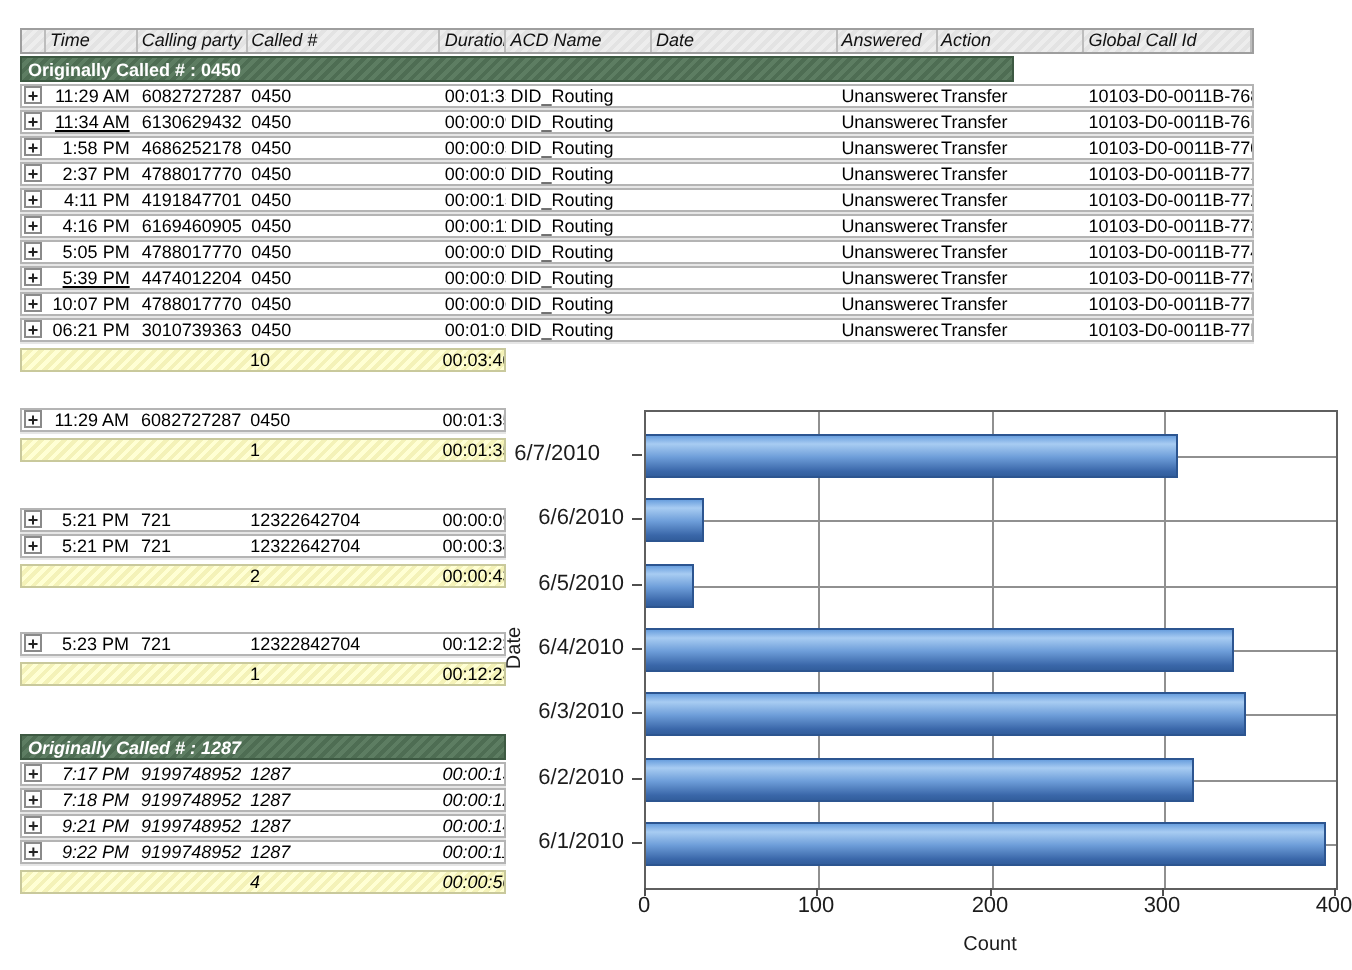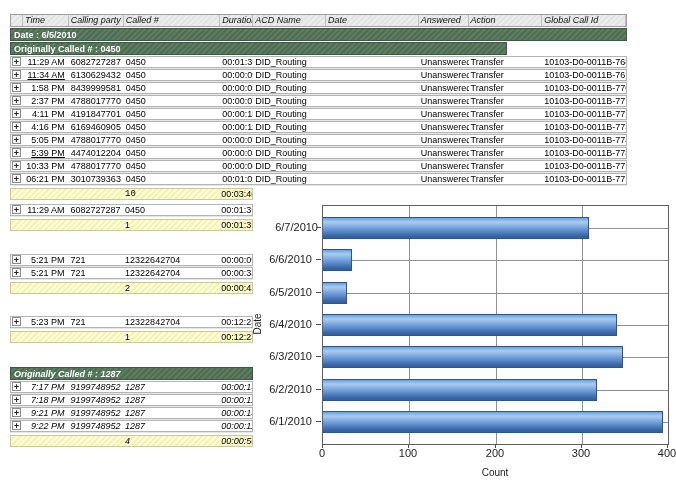--- a/index.html
+++ b/index.html
@@ -67,21 +67,20 @@
       <div class="cell" style="width: 46px;">Time</div>
       <div class="cell" style="width: 55px;">Calling party #</div>
       <div class="cell" style="width: 97px;">Called #</div>
       <div class="cell" style="width: 33px;">Duration</div>
       <div class="cell" style="width: 73px;">ACD Name</div>
       <div class="cell" style="width: 93px;">Date</div>
       <div class="cell" style="width: 50px;">Answered</div>
       <div class="cell" style="width: 74px;">Action</div>
       <div class="cell" style="width: 84px;">Global Call Id</div>
     </div>
-    <div class="band-row" style="width: 617px;">Date : 6/5/2010</div>
     <div class="band-row" style="width: 497px;">Originally Called # : 0450</div>
     <div class="row data-row" style="width: 617px;">
       <div class="cell expand-cell" style="width: 12px;"><span class="plus-box">+</span></div>
       <div class="cell al-r" style="width: 46px;">11:29 AM</div>
       <div class="cell" style="width: 55px;">6082727287</div>
       <div class="cell" style="width: 97px;">0450</div>
       <div class="cell al-r" style="width: 33px;">00:01:35</div>
       <div class="cell" style="width: 73px;">DID_Routing</div>
       <div class="cell" style="width: 93px;"></div>
       <div class="cell" style="width: 50px;">Unanswered</div>
@@ -96,21 +95,21 @@
       <div class="cell al-r" style="width: 33px;">00:00:09</div>
       <div class="cell" style="width: 73px;">DID_Routing</div>
       <div class="cell" style="width: 93px;"></div>
       <div class="cell" style="width: 50px;">Unanswered</div>
       <div class="cell" style="width: 74px;">Transfer</div>
       <div class="cell" style="width: 84px;">10103-D0-0011B-76F</div>
     </div>
     <div class="row data-row" style="width: 617px;">
       <div class="cell expand-cell" style="width: 12px;"><span class="plus-box">+</span></div>
       <div class="cell al-r" style="width: 46px;">1:58 PM</div>
-      <div class="cell" style="width: 55px;">8439999581</div>
+      <div class="cell" style="width: 55px;">4686252178</div>
       <div class="cell" style="width: 97px;">0450</div>
       <div class="cell al-r" style="width: 33px;">00:00:05</div>
       <div class="cell" style="width: 73px;">DID_Routing</div>
       <div class="cell" style="width: 93px;"></div>
       <div class="cell" style="width: 50px;">Unanswered</div>
       <div class="cell" style="width: 74px;">Transfer</div>
       <div class="cell" style="width: 84px;">10103-D0-0011B-770</div>
     </div>
     <div class="row data-row" style="width: 617px;">
       <div class="cell expand-cell" style="width: 12px;"><span class="plus-box">+</span></div>
@@ -167,21 +166,21 @@
       <div class="cell" style="width: 97px;">0450</div>
       <div class="cell al-r" style="width: 33px;">00:00:03</div>
       <div class="cell" style="width: 73px;">DID_Routing</div>
       <div class="cell" style="width: 93px;"></div>
       <div class="cell" style="width: 50px;">Unanswered</div>
       <div class="cell" style="width: 74px;">Transfer</div>
       <div class="cell" style="width: 84px;">10103-D0-0011B-778</div>
     </div>
     <div class="row data-row" style="width: 617px;">
       <div class="cell expand-cell" style="width: 12px;"><span class="plus-box">+</span></div>
-      <div class="cell al-r" style="width: 46px;">10:33 PM</div>
+      <div class="cell al-r" style="width: 46px;">10:07 PM</div>
       <div class="cell" style="width: 55px;">4788017770</div>
       <div class="cell" style="width: 97px;">0450</div>
       <div class="cell al-r" style="width: 33px;">00:00:06</div>
       <div class="cell" style="width: 73px;">DID_Routing</div>
       <div class="cell" style="width: 93px;"></div>
       <div class="cell" style="width: 50px;">Unanswered</div>
       <div class="cell" style="width: 74px;">Transfer</div>
       <div class="cell" style="width: 84px;">10103-D0-0011B-77E</div>
     </div>
     <div class="row data-row" style="width: 617px;">
@@ -191,21 +190,21 @@
       <div class="cell" style="width: 97px;">0450</div>
       <div class="cell al-r" style="width: 33px;">00:01:02</div>
       <div class="cell" style="width: 73px;">DID_Routing</div>
       <div class="cell" style="width: 93px;"></div>
       <div class="cell" style="width: 50px;">Unanswered</div>
       <div class="cell" style="width: 74px;">Transfer</div>
       <div class="cell" style="width: 84px;">10103-D0-0011B-77F</div>
     </div>
     <div class="row summary-row">
       <div class="cell" style="width: 113px;"></div>
-      <div class="cell" style="width: 97px; font-family: Liberation Mono, monospace;">10</div>
+      <div class="cell" style="width: 97px;">10</div>
       <div class="cell al-r" style="width: 33px;">00:03:40</div>
     </div>
   </div>
 <div id="sections">
     <div class="section" style="left: 10px; top: 204px; width: 243px;">
       <div class="row data-row" style="width: 243px;">
         <div class="cell expand-cell" style="width: 12px;"><span class="plus-box">+</span></div>
         <div class="cell al-r" style="width: 46px;">11:29 AM</div>
         <div class="cell" style="width: 55px;">6082727287</div>
         <div class="cell" style="width: 97px;">0450</div>
@@ -304,21 +303,21 @@
       <div class="hgrid" style="top: 119px;"></div>
       <div class="bar" style="top: 108px; width: 294px;"></div>
       <div class="hgrid" style="top: 151px;"></div>
       <div class="bar" style="top: 140px; width: 300px;"></div>
       <div class="hgrid" style="top: 184px;"></div>
       <div class="bar" style="top: 173px; width: 274px;"></div>
       <div class="hgrid" style="top: 216px;"></div>
       <div class="bar" style="top: 205px; width: 340px;"></div>
     </div>
   <div id="chart-annot">
-      <div class="ytick-label" style="left: 256px; top: 221px;">6/7/2010</div>
+      <div class="ytick-label" style="left: 238px; top: 221px;">6/7/2010</div>
       <div class="ytick-dash" style="top: 227px;"></div>
       <div class="ytick-label" style="left: 250px; top: 253px;">6/6/2010</div>
       <div class="ytick-dash" style="top: 259px;"></div>
       <div class="ytick-label" style="left: 250px; top: 286px;">6/5/2010</div>
       <div class="ytick-dash" style="top: 292px;"></div>
       <div class="ytick-label" style="left: 250px; top: 318px;">6/4/2010</div>
       <div class="ytick-dash" style="top: 324px;"></div>
       <div class="ytick-label" style="left: 250px; top: 350px;">6/3/2010</div>
       <div class="ytick-dash" style="top: 356px;"></div>
       <div class="ytick-label" style="left: 250px; top: 383px;">6/2/2010</div>

